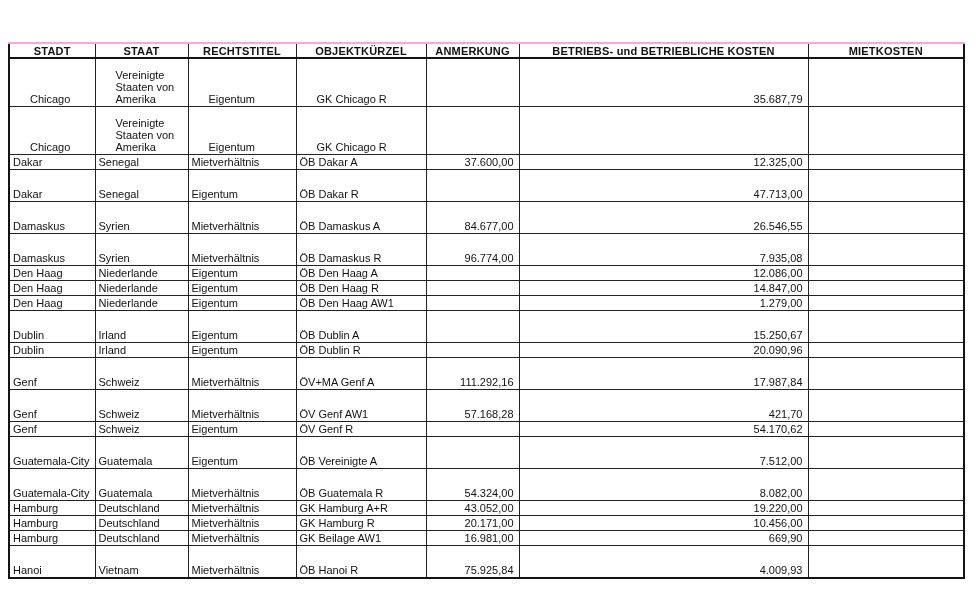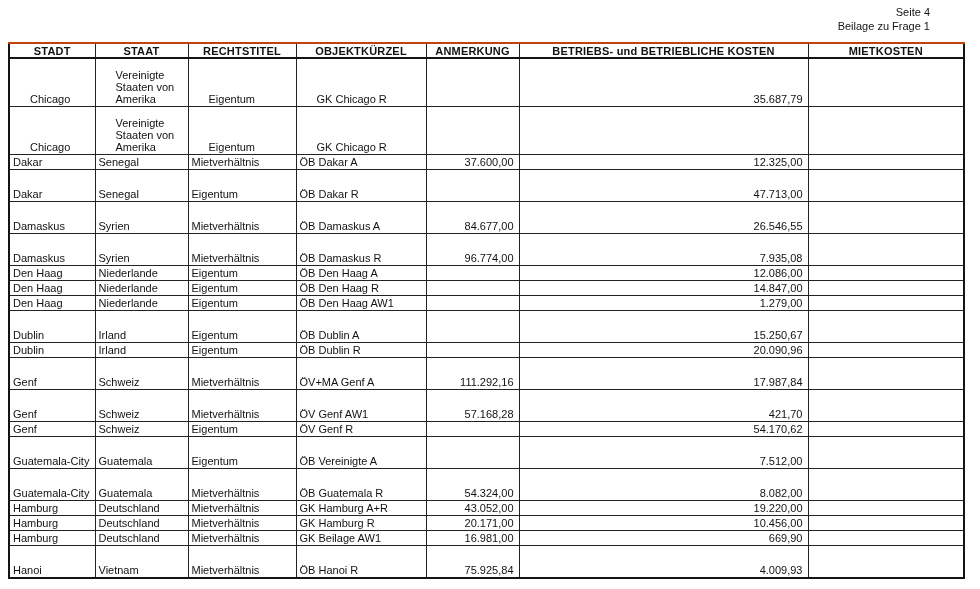--- a/index.html
+++ b/index.html
@@ -32,21 +32,21 @@
     overflow:hidden;
     white-space:normal;
     word-wrap:break-word;
   }
   table.main th {
     font-weight:bold;
     text-align:center;
     vertical-align:middle;
     height:13px;
     padding:0 2px;
-    border-top:2px solid #c2410c;
+    border-top:2px solid #f9a8d4;
     border-bottom:2px solid #141414;
     letter-spacing:0.2px;
     margin-left:22px;
   }
   table.main td.num { text-align:right; padding-right:5px; }
   tr.row-single td { height:12px; }
   tr.row-double td { height:29px; }
   tr.row-tall   td { height:45px;padding-left:20px; }
   col.c-stadt  { width:86px; }
   col.c-staat  { width:93px; }
@@ -54,24 +54,20 @@
   col.c-objekt { width:130px; }
   col.c-miet   { width:93px; }
   col.c-betr   { width:289px; }
   col.c-anm    { width:156px; }
 </style>
 </head>
 <body>
 
 <div class="page">
 
-  <div class="corner">
-    <div>Seite 4</div>
-    <div>Beilage zu Frage 1</div>
-  </div>
 
   <table class="main">
     <colgroup>
       <col class="c-stadt">
         <col class="c-staat">
         <col class="c-recht">
       <col class="c-objekt">
         <col class="c-miet">
         <col class="c-betr">
         <col class="c-anm">

